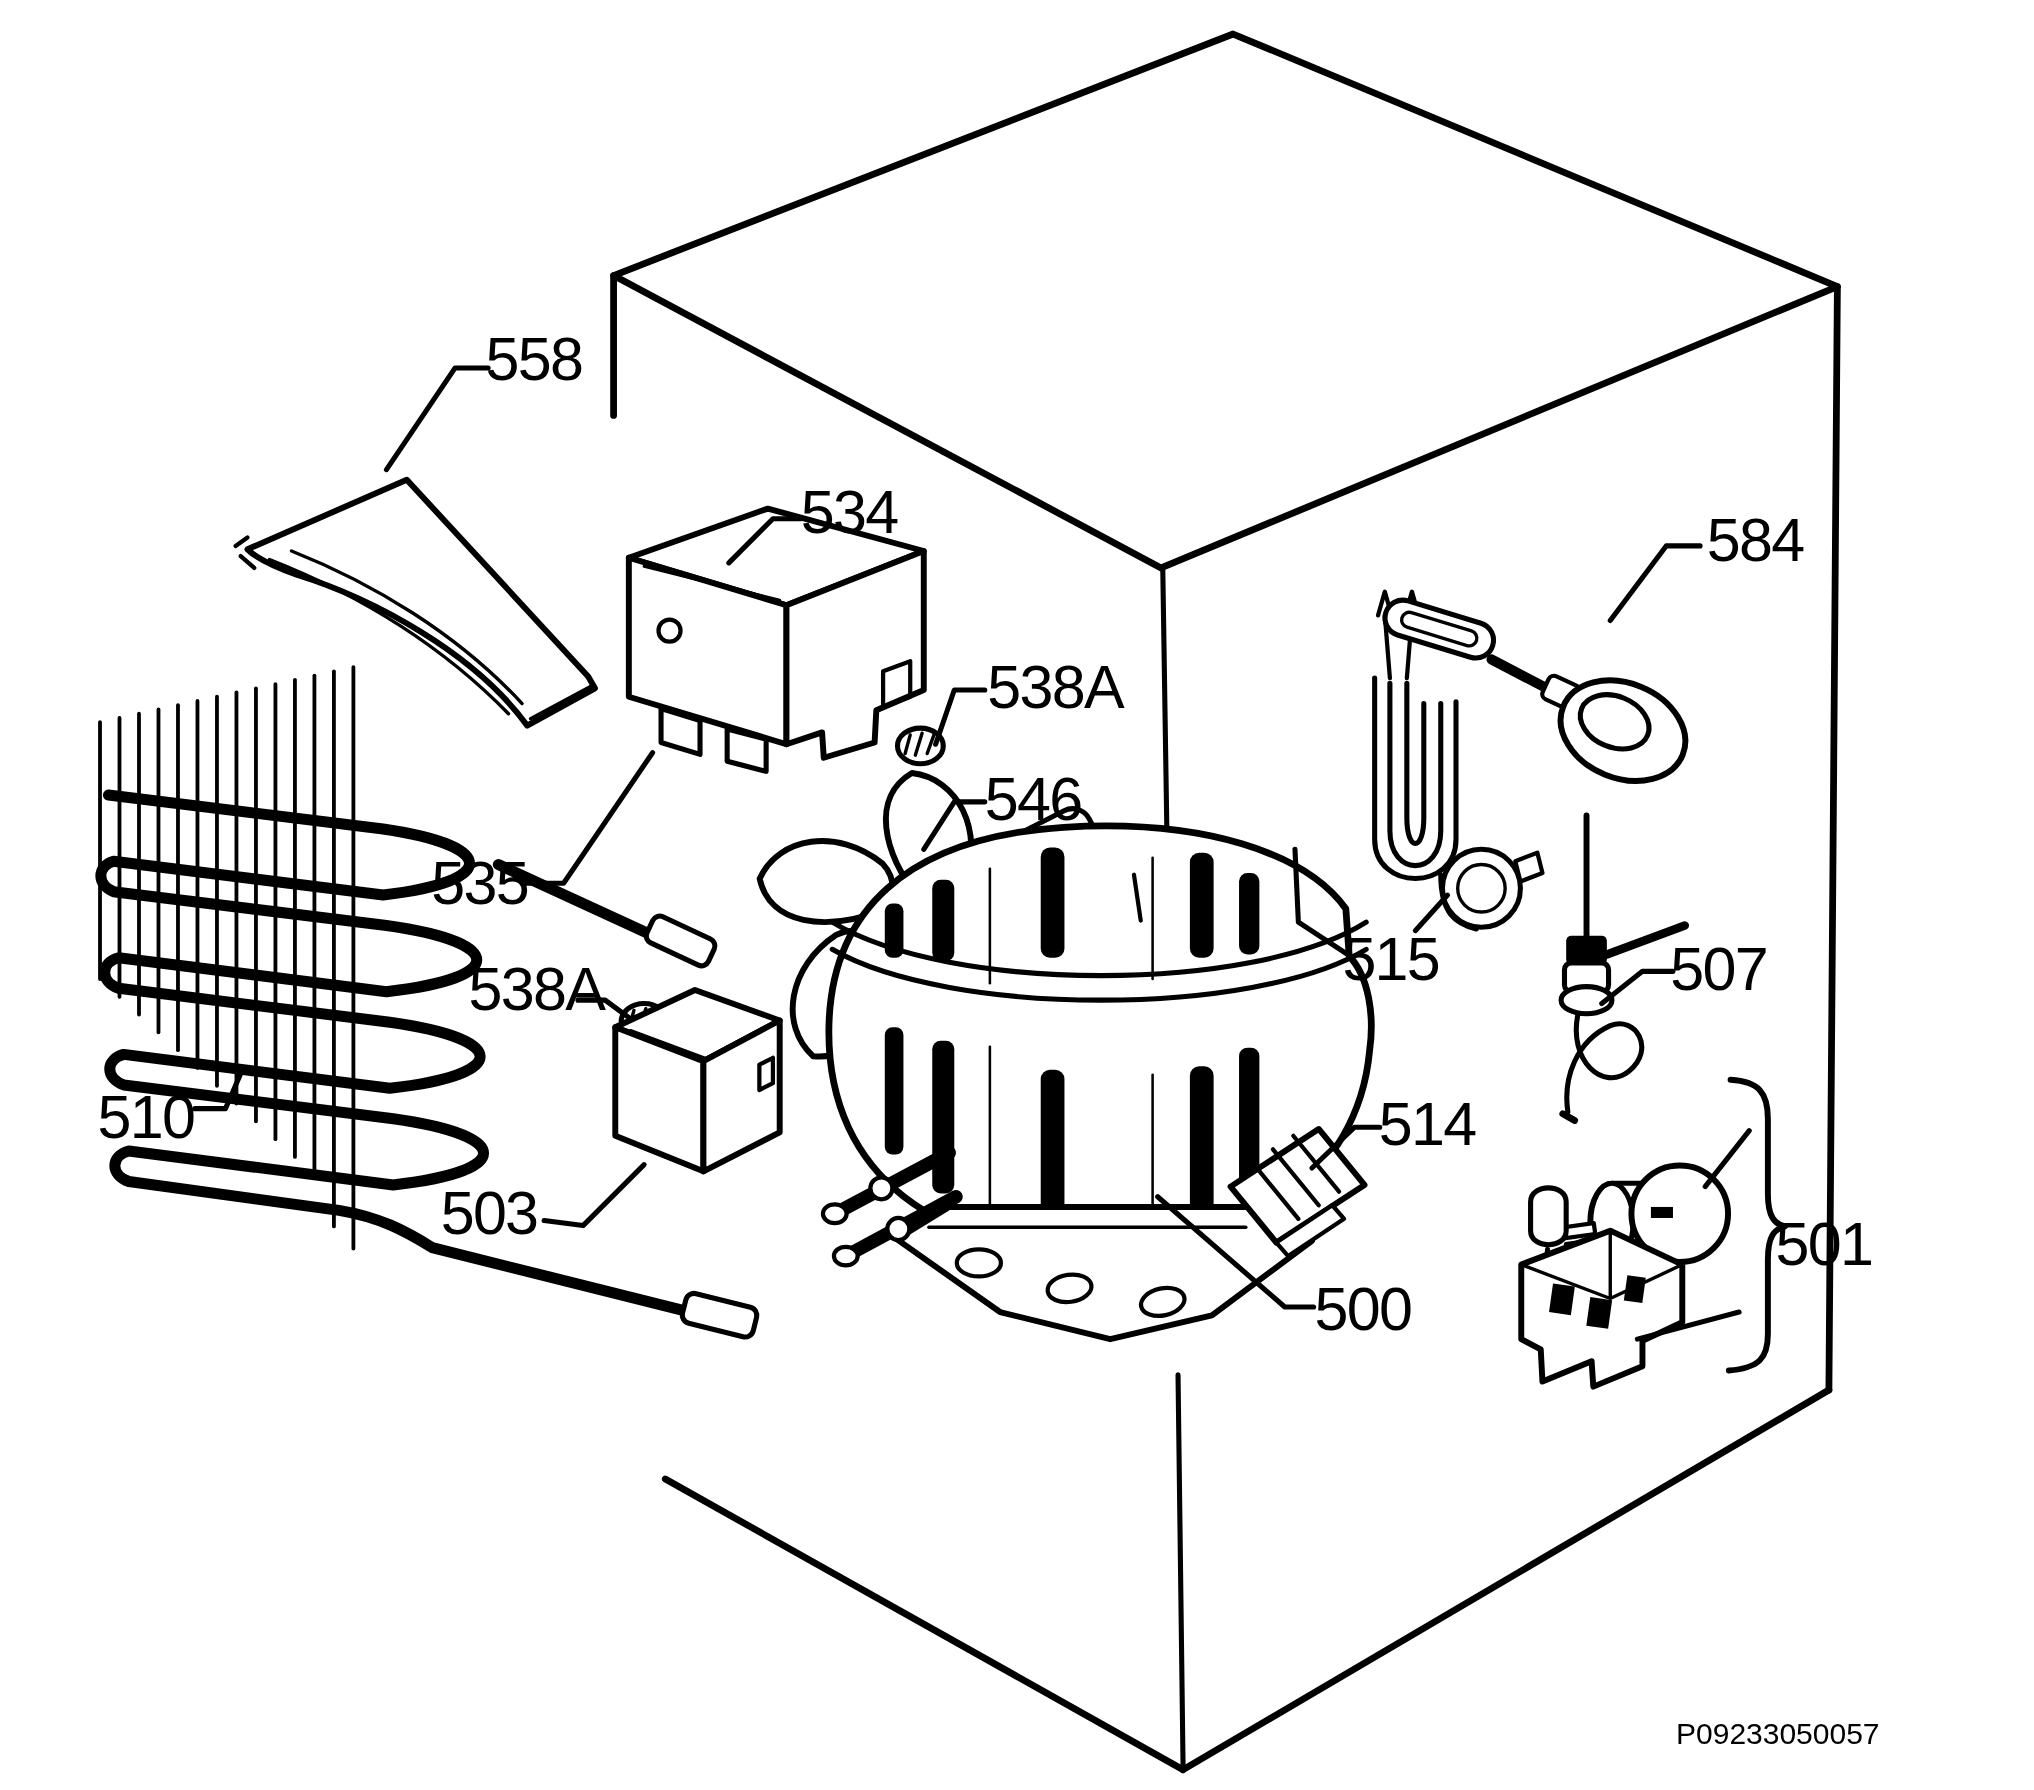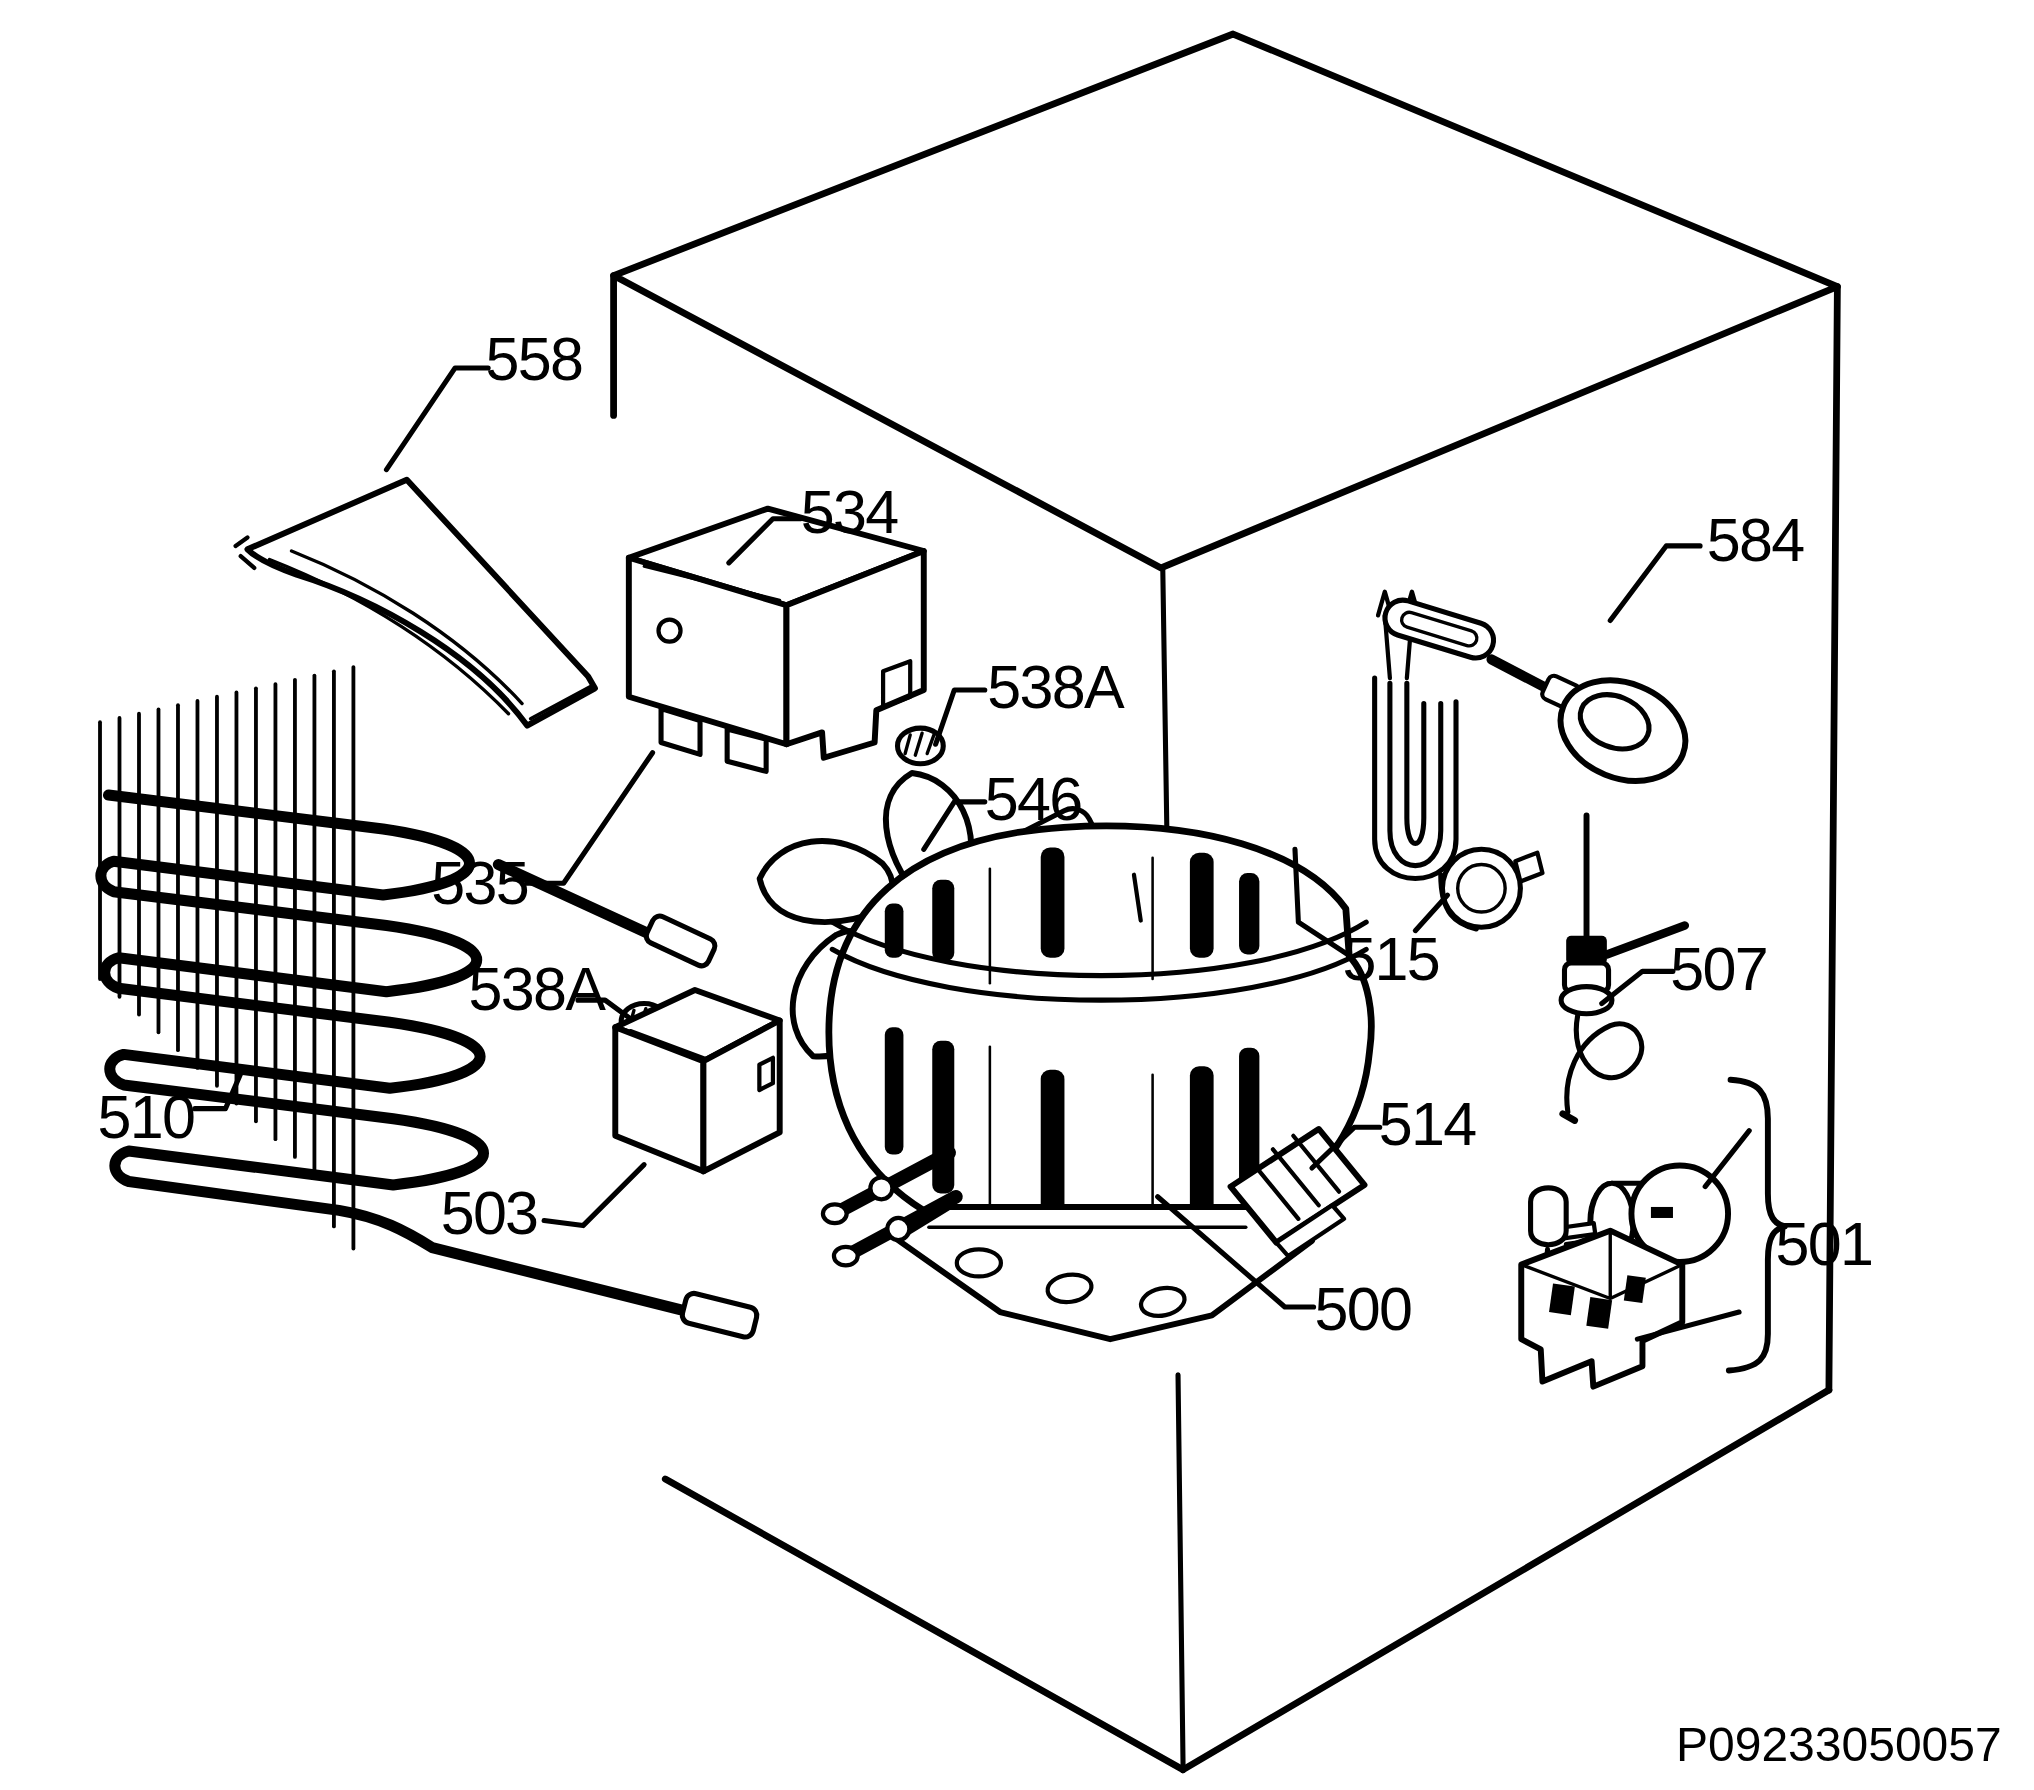--- a/index.html
+++ b/index.html
@@ -6,21 +6,21 @@
   body{width:2034px;height:1791px;position:relative;overflow:hidden;
        font-family:"Liberation Sans", sans-serif;}
   #stage{position:absolute;left:0;top:0;width:1608px;height:1791px;}
   svg{position:absolute;left:0;top:0;}
   .ln{stroke:#000;fill:none;stroke-linecap:round;stroke-linejoin:round;}
   .fw{fill:#fff;stroke:#000;stroke-linejoin:round;}
   .leader{stroke:#000;stroke-width:6;fill:none;stroke-linecap:round;stroke-linejoin:round;}
   .part-number{font-family:"Liberation Sans",sans-serif;font-size:72px;fill:#000;
                text-anchor:middle;dominant-baseline:central;letter-spacing:-2px;}
   #drawing-code{position:absolute;left:1676px;top:1717px;width:356px;
-                font-size:48px;color:#000;letter-spacing:0px;white-space:nowrap;}
+                font-size:30px;color:#000;letter-spacing:0px;white-space:nowrap;}
 </style>
 </head>
 <body>
 
 <div id="stage">
 
 <svg width="2034" height="1791" viewBox="0 0 2400 2113">
 
   <g>
     <path class="ln" stroke-width="8" d="M1455,40 L724,325 L1370,670 L2168,338 Z"></path>

